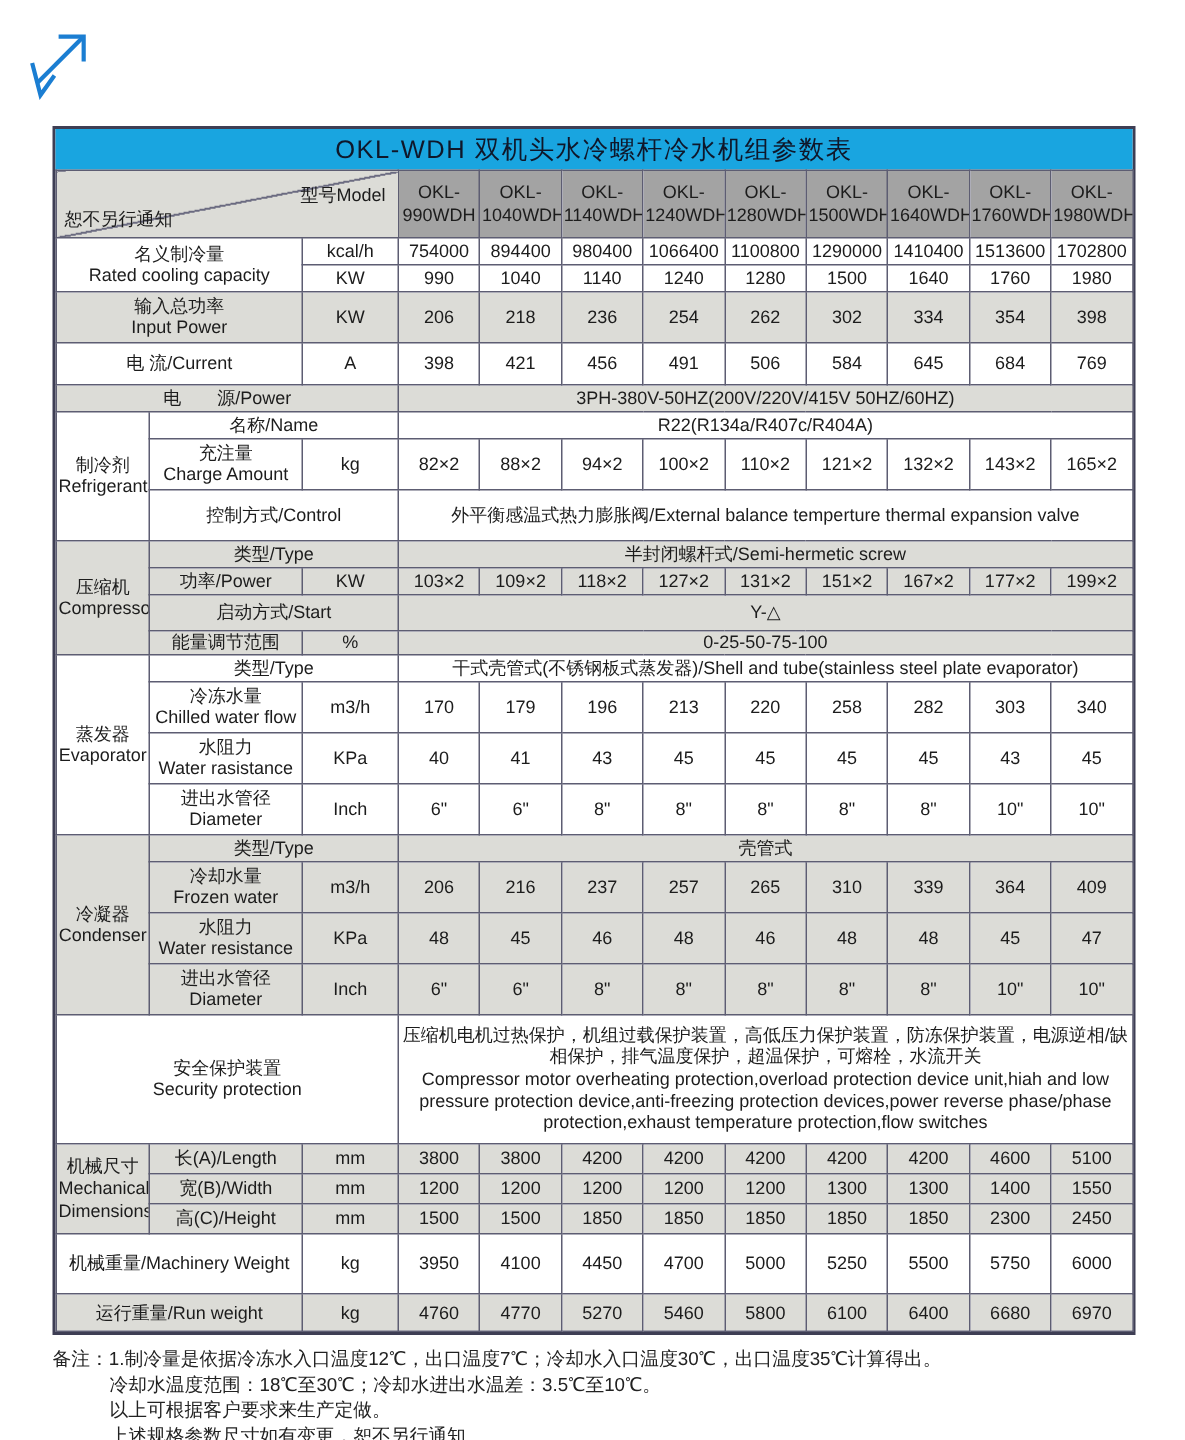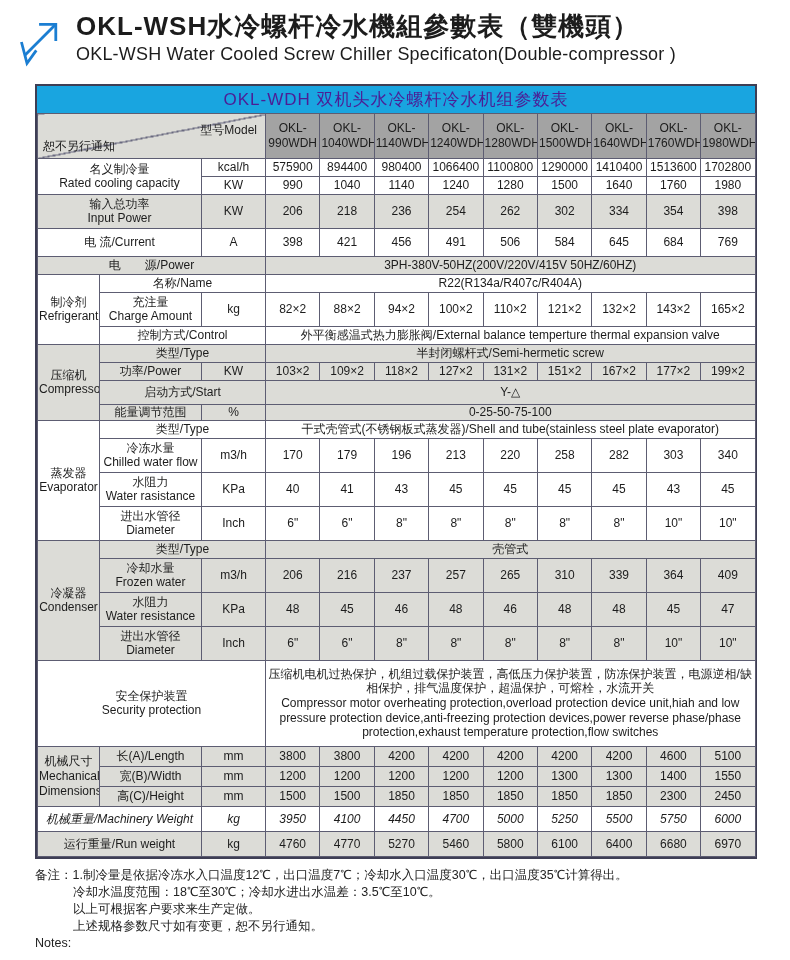--- a/index.html
+++ b/index.html
@@ -11,21 +11,21 @@
   
   .page-header { display:flex; align-items:flex-start; padding:12px 0 0 14px; }
   .logo { width:52px; height:52px; flex:0 0 auto; margin-top:4px; }
   .titles { margin-left:10px; }
   .title-zh { font-size:26px; font-weight:600; letter-spacing:1px; line-height:1.15; }
   .title-en { font-size:18px; margin-top:2px; letter-spacing:0.2px; }
 
   
   .spec-wrap { margin:16px 0 0 35px; width:718px; border:2px solid #3e3e54; }
   .tbar {
-    background:#19a5e0; color:#4c1d95; text-align:center;
+    background:#19a5e0; color:#0f172a; text-align:center;
     font-size:17px; height:27px; line-height:27px; letter-spacing:1px;
   }
   table.spec { border-collapse:collapse; width:100%; table-layout:fixed; font-size:12px; }
   table.spec td, table.spec th {
     border:1px solid #5d5d72; text-align:center; vertical-align:middle;
     padding:0 1px; white-space:pre-line; line-height:1.22; overflow:hidden;
     font-weight:normal;
   }
   thead th { background:#a3a3a3; height:33px; font-size:12px; line-height:1.15; }
   th.corner { position:relative; background:#dcdcd7;
@@ -46,24 +46,20 @@
 <body>
 
 <div class="page-header">
   <svg class="logo" viewBox="0 0 56 56">
     <g fill="none" stroke="#1b7ed2" stroke-width="3">
       <path d="M12 42 L45 9"></path>
       <path d="M27 9 L45 9 L45 27"></path>
       <path d="M8 28 L14 51 L24 37"></path>
     </g>
   </svg>
-  <div class="titles">
-    <div class="title-zh">OKL-WSH水冷螺杆冷水機組參數表（雙機頭）</div>
-    <div class="title-en">OKL-WSH Water Cooled Screw Chiller Specificaton(Double-compressor )</div>
-  </div>
 </div>
 
 <div class="spec-wrap">
   <div class="tbar">OKL-WDH 双机头水冷螺杆冷水机组参数表</div>
   <table class="spec">
     <colgroup>
       <col style="width:62px">
         <col style="width:102px">
         <col style="width:64px">
       <col span="9" style="width:54.4px">
@@ -92,21 +88,21 @@
 1760WDH</th>
           <th class="model-th">OKL-
 1980WDH</th>
         </tr>
     </thead>
     <tbody id="spec-body">
         <tr style="height: 18px;">
           <td class="label-cell" colspan="2" rowspan="2">名义制冷量
 Rated cooling capacity</td>
           <td class="unit-cell">kcal/h</td>
-          <td class="value-cell">575900</td>
+          <td class="value-cell">754000</td>
           <td class="value-cell">894400</td>
           <td class="value-cell">980400</td>
           <td class="value-cell">1066400</td>
           <td class="value-cell">1100800</td>
           <td class="value-cell">1290000</td>
           <td class="value-cell">1410400</td>
           <td class="value-cell">1513600</td>
           <td class="value-cell">1702800</td>
         </tr>
         <tr style="height: 18px;">
@@ -165,21 +161,21 @@
           <td class="value-cell">82×2</td>
           <td class="value-cell">88×2</td>
           <td class="value-cell">94×2</td>
           <td class="value-cell">100×2</td>
           <td class="value-cell">110×2</td>
           <td class="value-cell">121×2</td>
           <td class="value-cell">132×2</td>
           <td class="value-cell">143×2</td>
           <td class="value-cell">165×2</td>
         </tr>
-        <tr style="height: 18px;">
+        <tr style="height: 34px;">
           <td class="label-cell" colspan="2">控制方式/Control</td>
           <td class="merged-cell" colspan="9">外平衡感温式热力膨胀阀/External balance temperture thermal expansion valve</td>
         </tr>
         <tr class="shade" style="height: 18px;">
           <td class="section-cell" rowspan="4">压缩机
 Compressor</td>
           <td class="label-cell" colspan="2">类型/Type</td>
           <td class="merged-cell" colspan="9">半封闭螺杆式/Semi-hermetic screw</td>
         </tr>
         <tr class="shade" style="height: 18px;">
@@ -341,21 +337,21 @@
           <td class="value-cell">1500</td>
           <td class="value-cell">1500</td>
           <td class="value-cell">1850</td>
           <td class="value-cell">1850</td>
           <td class="value-cell">1850</td>
           <td class="value-cell">1850</td>
           <td class="value-cell">1850</td>
           <td class="value-cell">2300</td>
           <td class="value-cell">2450</td>
         </tr>
-        <tr style="height: 25px; font-style: italic;">
+        <tr style="height: 40px;">
           <td class="label-cell" colspan="2">机械重量/Machinery Weight</td>
           <td class="unit-cell">kg</td>
           <td class="value-cell">3950</td>
           <td class="value-cell">4100</td>
           <td class="value-cell">4450</td>
           <td class="value-cell">4700</td>
           <td class="value-cell">5000</td>
           <td class="value-cell">5250</td>
           <td class="value-cell">5500</td>
           <td class="value-cell">5750</td>

